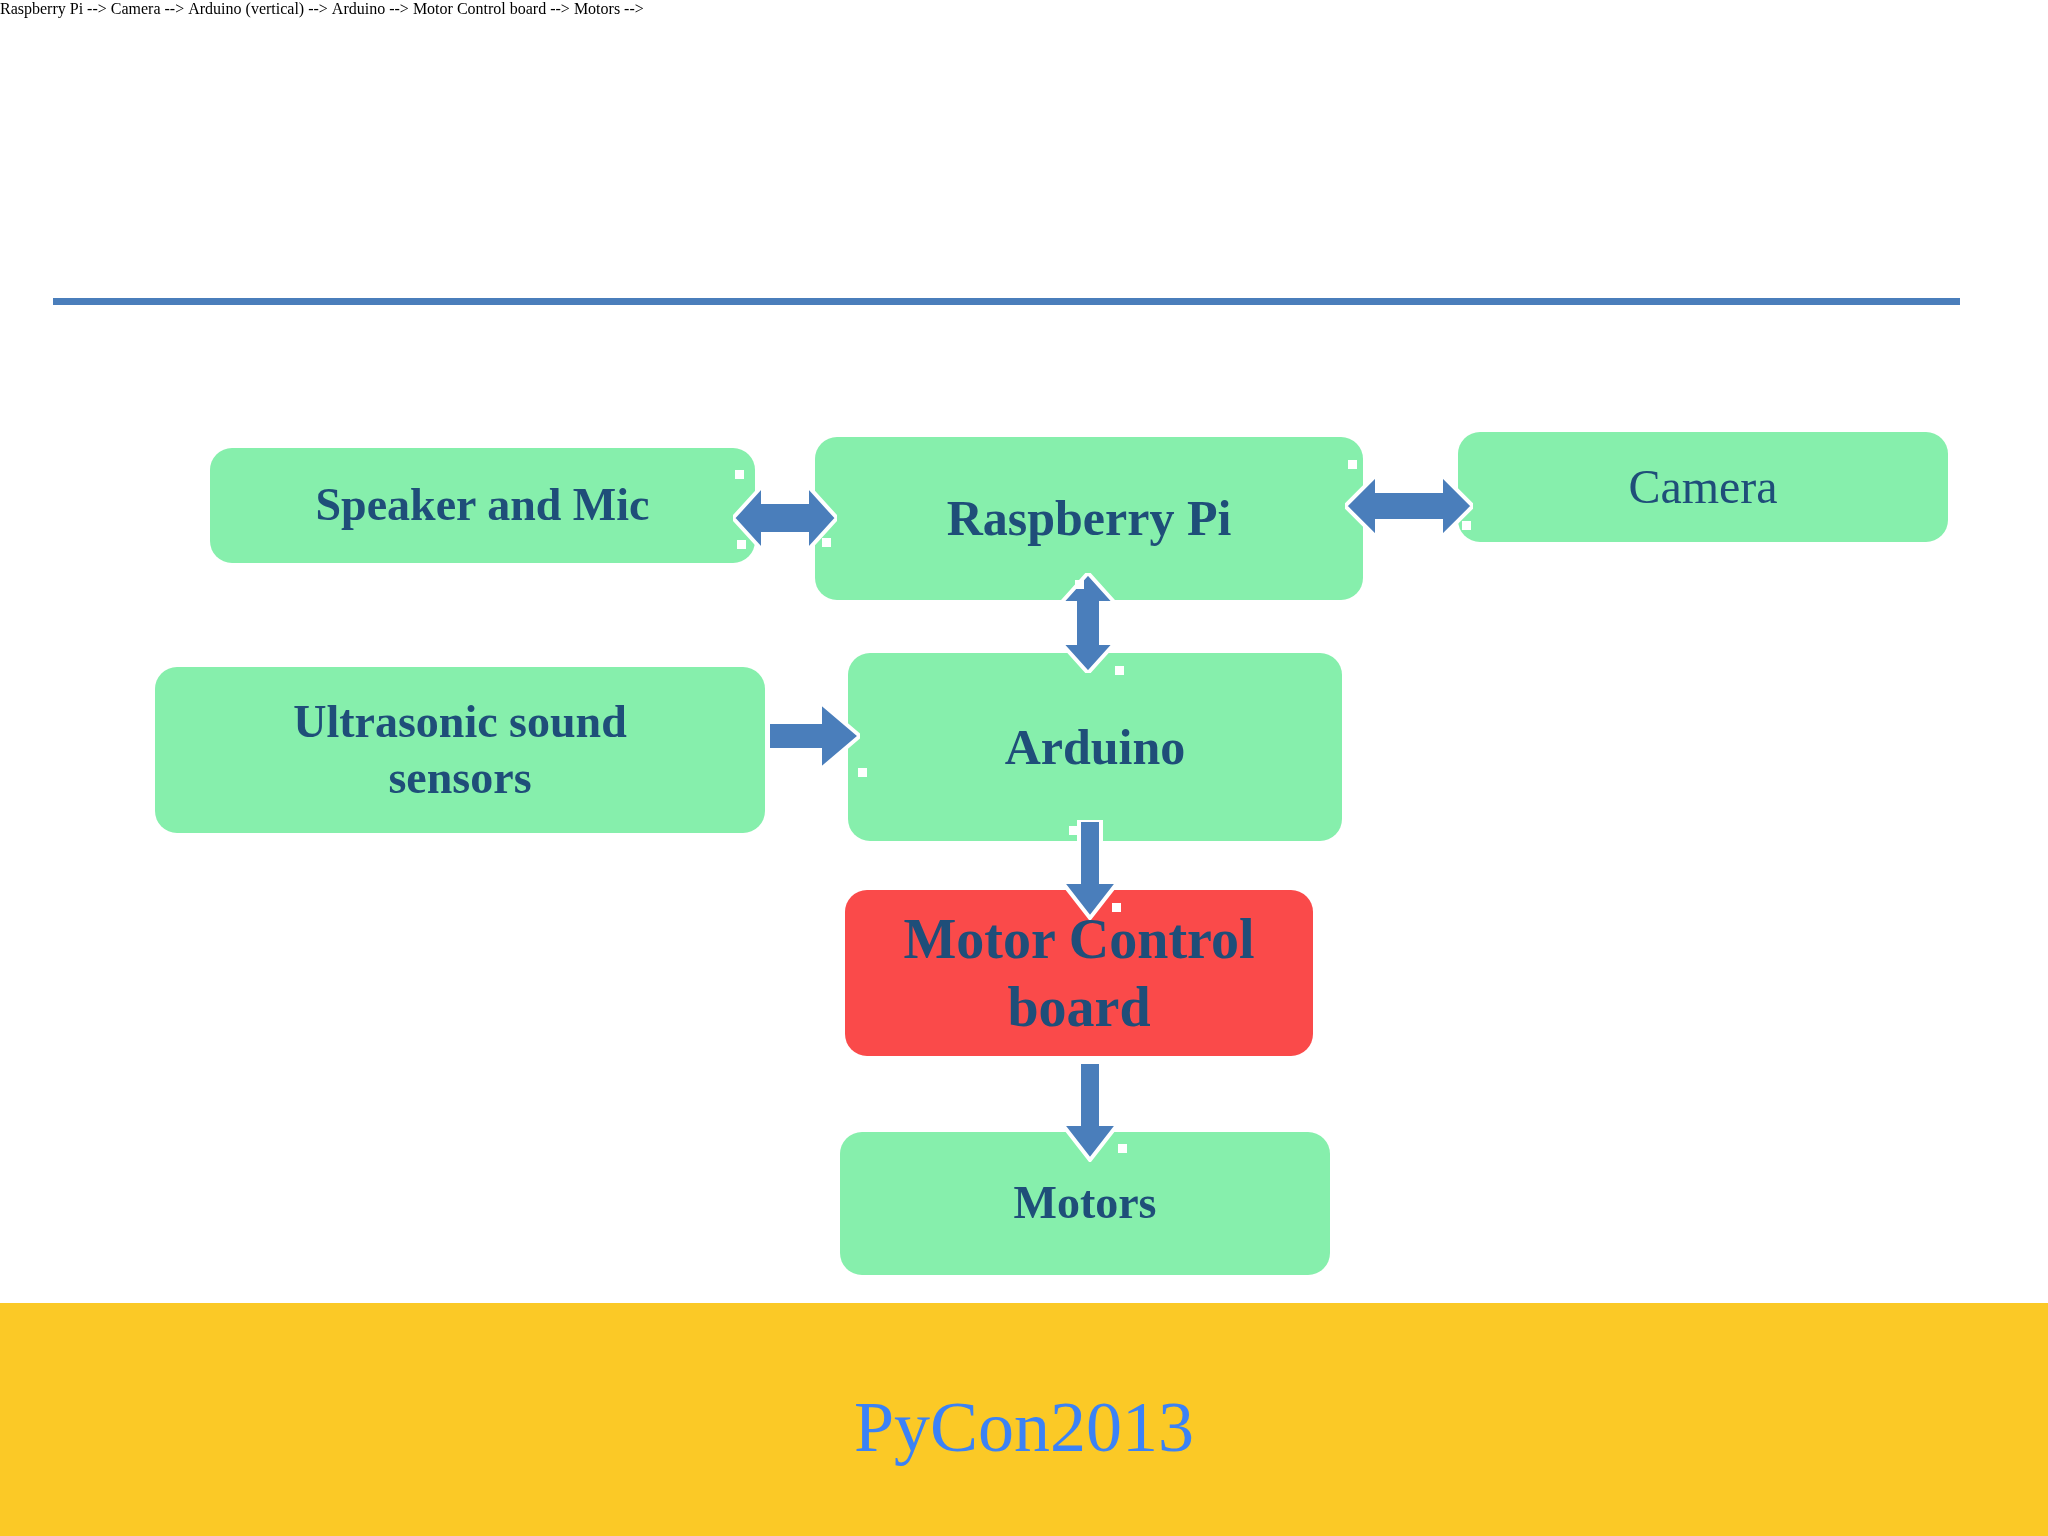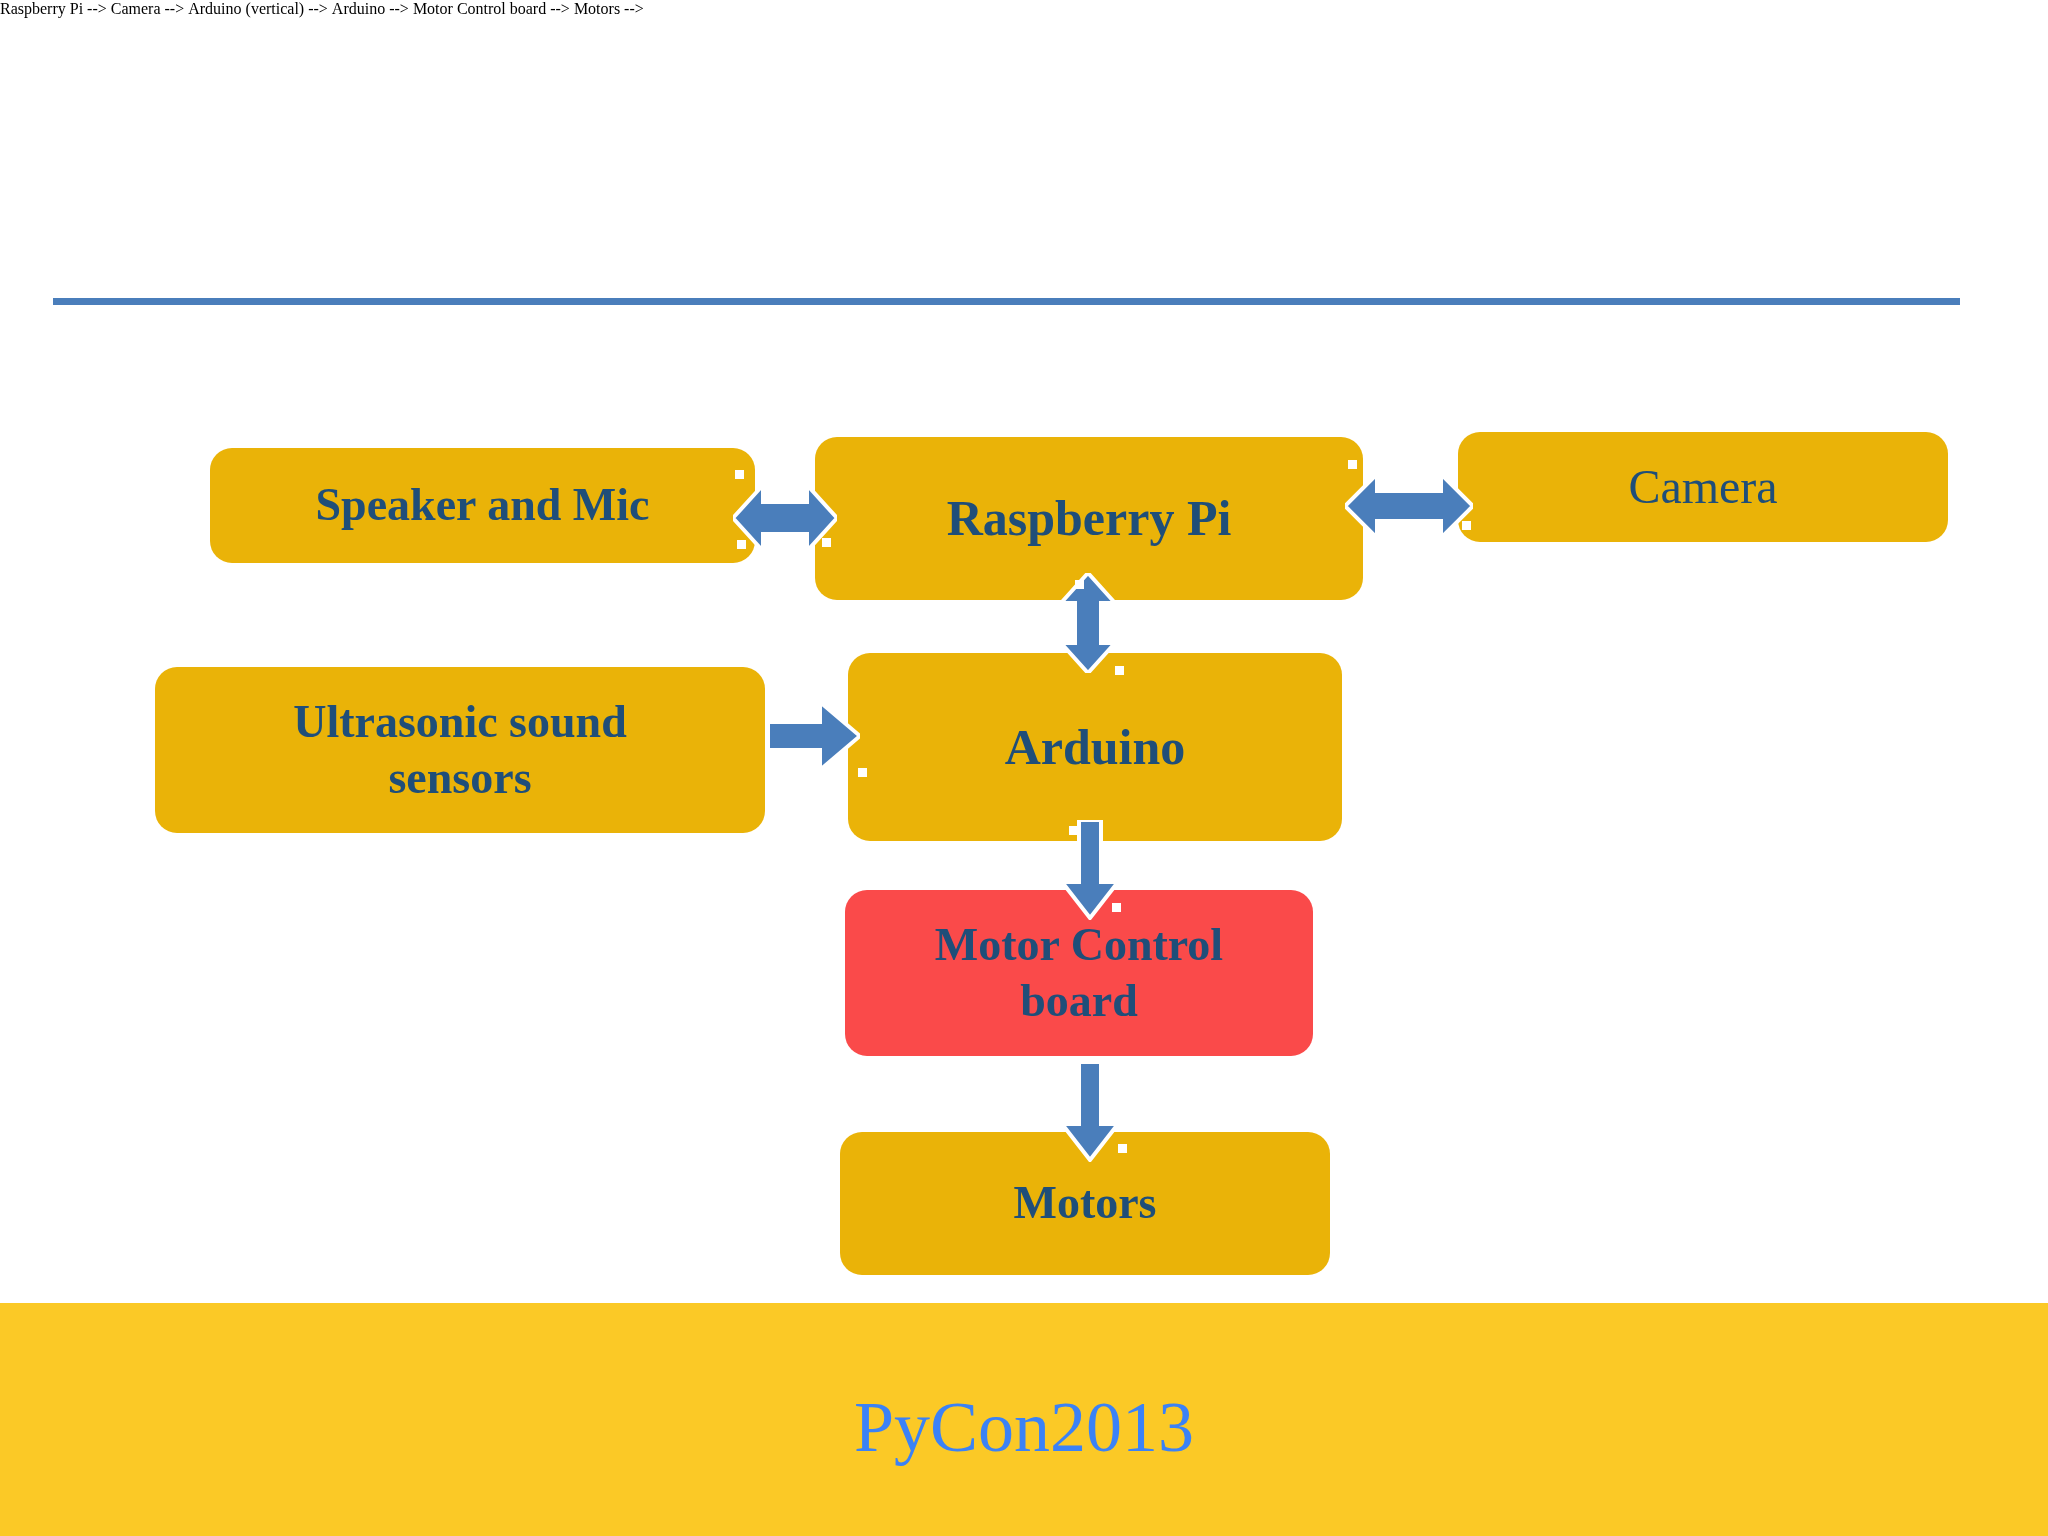--- a/index.html
+++ b/index.html
@@ -45,36 +45,36 @@
     box-sizing: border-box;
     border-radius: 22px;
     display: flex;
     align-items: center;
     justify-content: center;
     text-align: center;
     color: #1f4e79;
     font-family: "Liberation Serif", "DejaVu Serif", serif;
     padding: 4px 14px;
   }
-  .node.yellow { background: #eab308; }
+  .node.yellow { background: #86efac; }
   .node.red    { background: #fa4a4a; }
   .node .label {
     display: block;
     width: 100%;
     line-height: 1.22;
     white-space: pre-line;
   }
 
   
   #node-speaker   { left: 210px;  top: 448px;  width: 545px;  height: 115px;  font-size: 46px; font-weight: bold; }
   #node-rpi       { left: 815px;  top: 437px;  width: 548px;  height: 163px;  font-size: 50px; font-weight: bold; }
   #node-camera    { left: 1458px; top: 432px;  width: 490px;  height: 110px;  font-size: 48px; }
   #node-ultra     { left: 155px;  top: 667px;  width: 610px;  height: 166px;  font-size: 46px; font-weight: bold; }
   #node-arduino   { left: 848px;  top: 653px;  width: 494px;  height: 188px;  font-size: 50px; font-weight: bold; }
-  #node-motorctl  { left: 845px;  top: 890px;  width: 468px;  height: 166px;  font-size: 46px; font-weight: bold; }
+  #node-motorctl  { left: 845px;  top: 890px;  width: 468px;  height: 166px;  font-size: 56px; font-weight: bold; }
   #node-motors    { left: 840px;  top: 1132px; width: 490px;  height: 143px;  font-size: 46px; font-weight: bold; text-align: center; }
 
   
   .arrow { position: absolute; }
   .arrow svg { display: block; }
 
   
   .handle {
     position: absolute;
     width: 9px;

